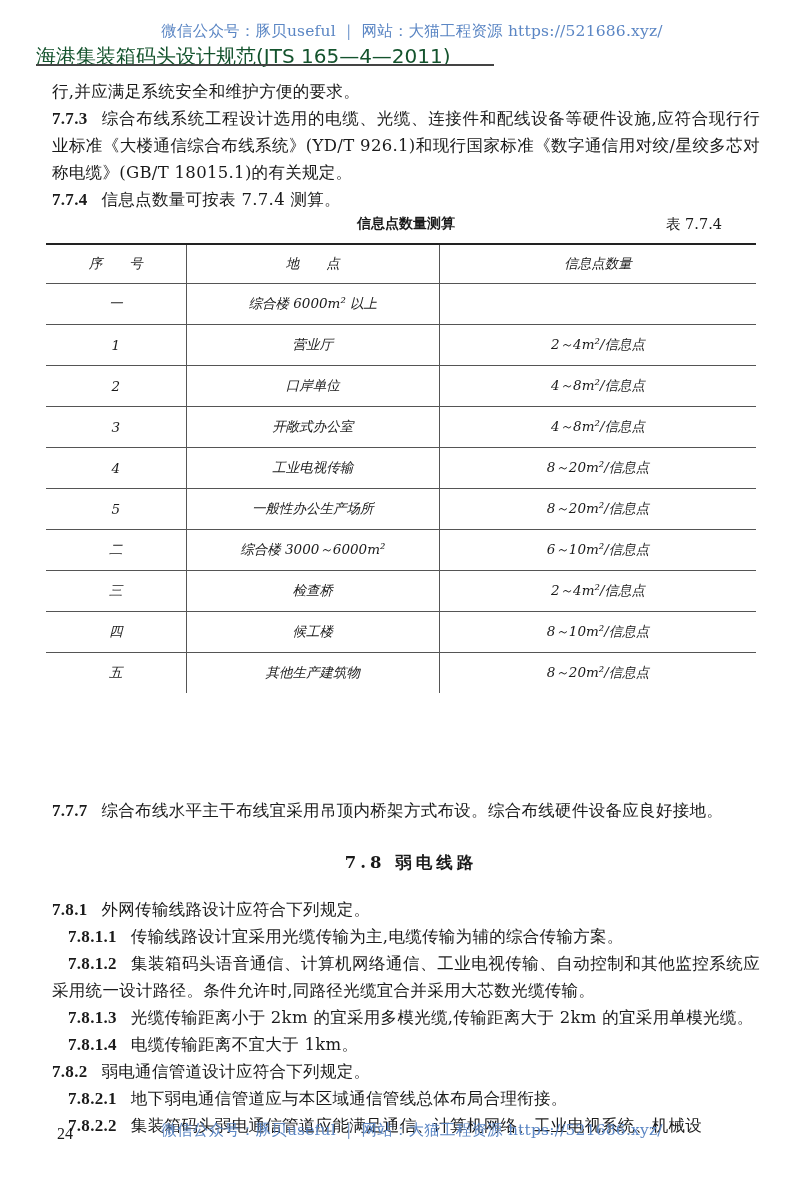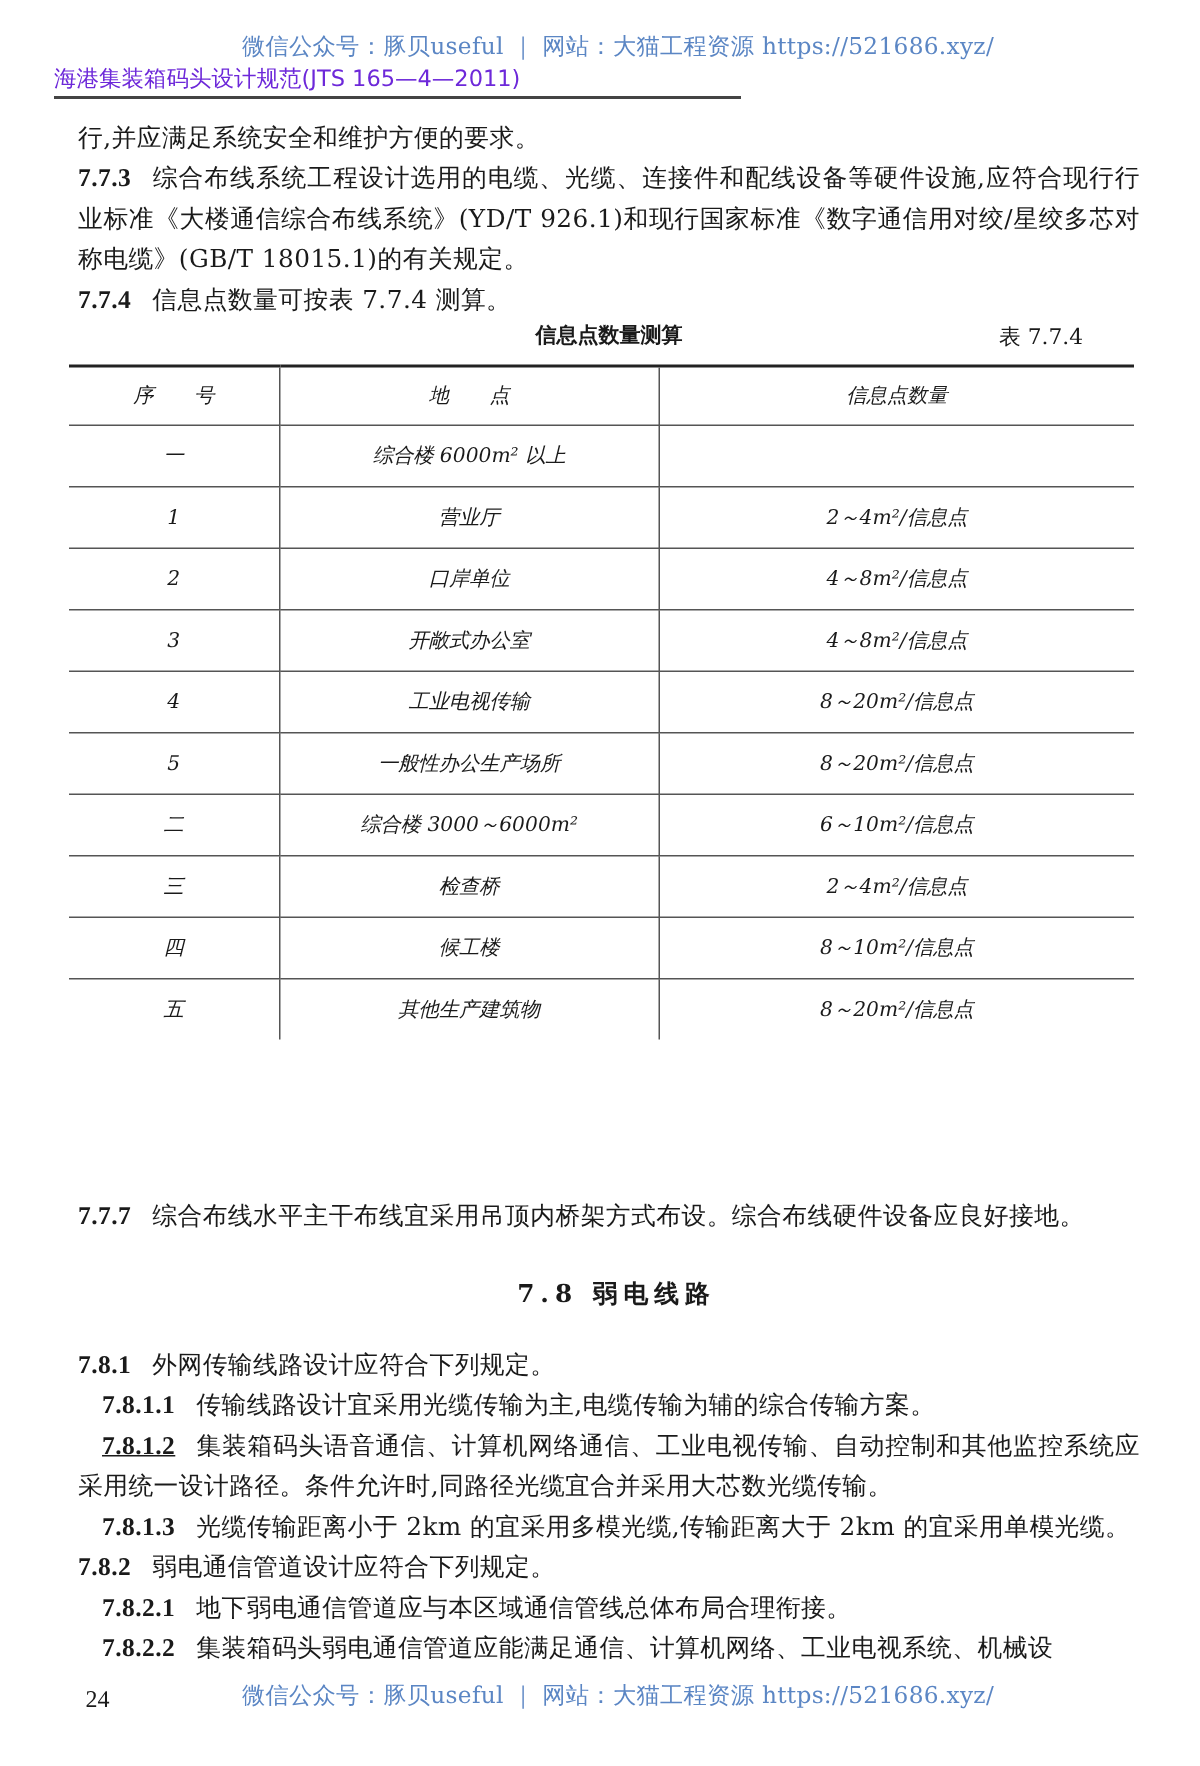--- a/index.html
+++ b/index.html
@@ -11,21 +11,21 @@
   .watermark {
     position: absolute; left: 0; width: 800px; text-align: center;
     font-family: "DejaVu Serif", "Liberation Serif", serif;
     font-size: 15.5px; color: #5b86c4; letter-spacing: 0.2px;
   }
   .wm-top { top: 21px; left: 12px; }
   .wm-bottom { top: 1120px; left: 12px; }
   .running-head {
     position: absolute; left: 36px; top: 43px;
     font-family: "DejaVu Sans", "Liberation Sans", sans-serif;
-    font-size: 15px; color: #6d28d9;
+    font-size: 20px; color: #14532d;
   }
   .head-rule {
     position: absolute; left: 36px; top: 64px; width: 458px; height: 2px;
     background: #444;
   }
   .content { position: absolute; left: 52px; top: 78px; width: 708px; }
   .para {
     font-size: 16.5px; line-height: 27px; margin: 0; text-align: justify;
     text-align-last: left; letter-spacing: 0.3px;
   }
@@ -147,24 +147,25 @@
 
 
   <p class="para"><span class="num">7.7.7</span><span>综合布线水平主干布线宜采用吊顶内桥架方式布设。综合布线硬件设备应良好接地。</span></p>
 
   <div class="section-title">7.8  弱电线路</div>
 
   <p class="para"><span class="num">7.8.1</span><span>外网传输线路设计应符合下列规定。</span></p>
 
   <p class="para indent1"><span class="num">7.8.1.1</span><span>传输线路设计宜采用光缆传输为主,电缆传输为辅的综合传输方案。</span></p>
 
-  <p class="para"><span class="num indent1" style="display:inline-block;padding-left:16px;text-decoration:underline;">7.8.1.2</span><span>集装箱码头语音通信、计算机网络通信、工业电视传输、自动控制和其他监控系统应采用统一设计路径。条件允许时,同路径光缆宜合并采用大芯数光缆传输。</span></p>
+  <p class="para"><span class="num indent1" style="display:inline-block;padding-left:16px;">7.8.1.2</span><span>集装箱码头语音通信、计算机网络通信、工业电视传输、自动控制和其他监控系统应采用统一设计路径。条件允许时,同路径光缆宜合并采用大芯数光缆传输。</span></p>
 
   <p class="para"><span class="num" style="display:inline-block;padding-left:16px;">7.8.1.3</span><span>光缆传输距离小于 2km 的宜采用多模光缆,传输距离大于 2km 的宜采用单模光缆。</span></p>
 
+  <p class="para indent1"><span class="num">7.8.1.4</span><span>电缆传输距离不宜大于 1km。</span></p>
 
   <p class="para"><span class="num">7.8.2</span><span>弱电通信管道设计应符合下列规定。</span></p>
 
   <p class="para indent1"><span class="num">7.8.2.1</span><span>地下弱电通信管道应与本区域通信管线总体布局合理衔接。</span></p>
 
   <p class="para indent1"><span class="num">7.8.2.2</span><span>集装箱码头弱电通信管道应能满足通信、计算机网络、工业电视系统、机械设</span></p>
 </div>
 
 <div class="page-number">24</div>
 <div class="watermark wm-bottom">微信公众号：豚贝useful ｜ 网站：大猫工程资源 https://521686.xyz/</div>

